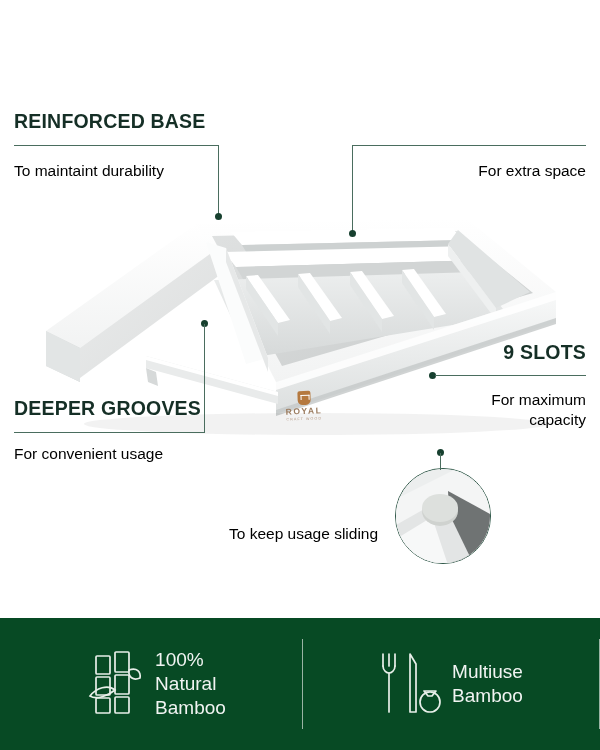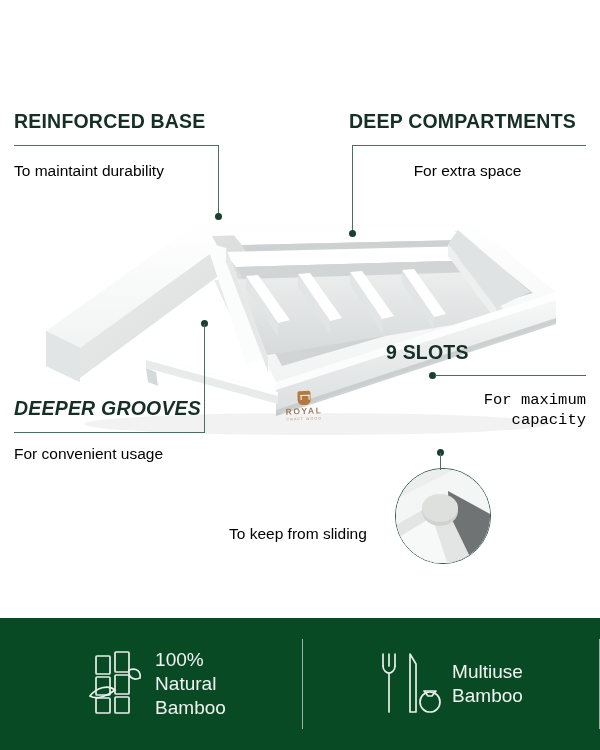--- a/index.html
+++ b/index.html
@@ -38,21 +38,21 @@
     white-space: nowrap;
     line-height: 1;
   }
   .callout-sub {
     position: absolute;
     font-size: 15.5px;
     color: #000000;
     line-height: 1.32;
     white-space: nowrap;
   }
-  .callout-sub.multi { white-space: normal; font-family: Liberation Mono, monospace; }
+  .callout-sub.multi { white-space: normal; }
 
   
   .line-h {
     position: absolute;
     height: 1px;
     background: #4a6d5e;
   }
   .line-v {
     position: absolute;
     width: 1px;
@@ -280,30 +280,29 @@
 
     <div class="dot" style="left:429px; top:372px;"></div>
     <div class="line-h" style="left:435px; top:375px; width:151px;"></div>
 
     <div class="dot" style="left:437px; top:449px;"></div>
     <div class="line-v" style="left:440px; top:453px; height:17px;"></div>
 
     <div class="callout-title" style="left:14px; top:112px;">REINFORCED BASE</div>
     <div class="callout-sub" style="left:14px; top:161px;">To maintaint durability</div>
 
-    <div class="callout-title" style="left:349px; top:112px;">DEEP COMPARTMENTS</div>
-    <div class="callout-sub" style="left:349px; top:161px; width:237px; text-align:center;">For extra space</div>
-
-    <div class="callout-title" style="left:14px; top:399px;font-style:italic;">DEEPER GROOVES</div>
+    <div class="callout-sub" style="left:349px; top:161px; width:237px; text-align:right;">For extra space</div>
+
+    <div class="callout-title" style="left:14px; top:399px;">DEEPER GROOVES</div>
     <div class="callout-sub" style="left:14px; top:444px;">For convenient usage</div>
 
-    <div class="callout-title" style="left:386px; top:343px; width:200px; ">9 SLOTS</div>
+    <div class="callout-title" style="left:386px; top:343px; width:200px; text-align:right;">9 SLOTS</div>
     <div class="callout-sub multi" style="left:446px; top:390px; width:140px; text-align:right;">For maximum capacity</div>
 
-    <div class="callout-sub" style="left:229px; top:524px;">To keep from sliding</div>
+    <div class="callout-sub" style="left:229px; top:524px;">To keep usage sliding</div>
 
   </div>
 
   <div id="green-band">
 
     <div class="band-cell c1">
       <svg class="band-icon" width="56" height="68" viewBox="0 0 56 68">
         <g fill="none" stroke="#e8efe9" stroke-width="1.7">
           <rect x="8" y="6" width="14" height="18" rx="1"></rect>
           <rect x="8" y="27" width="14" height="18" rx="1"></rect>

